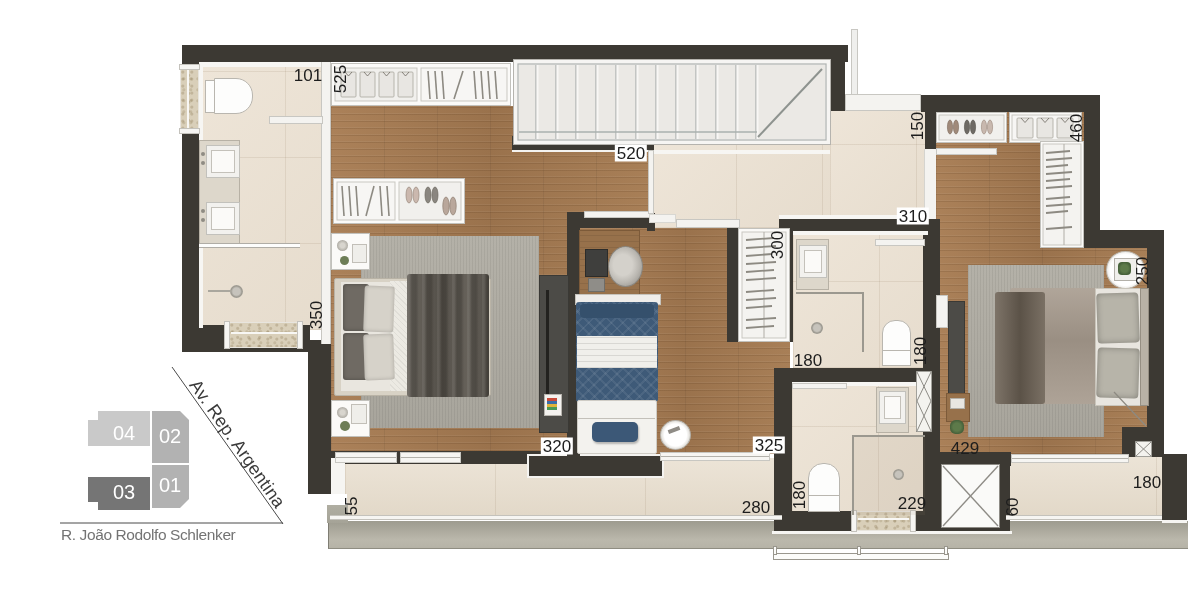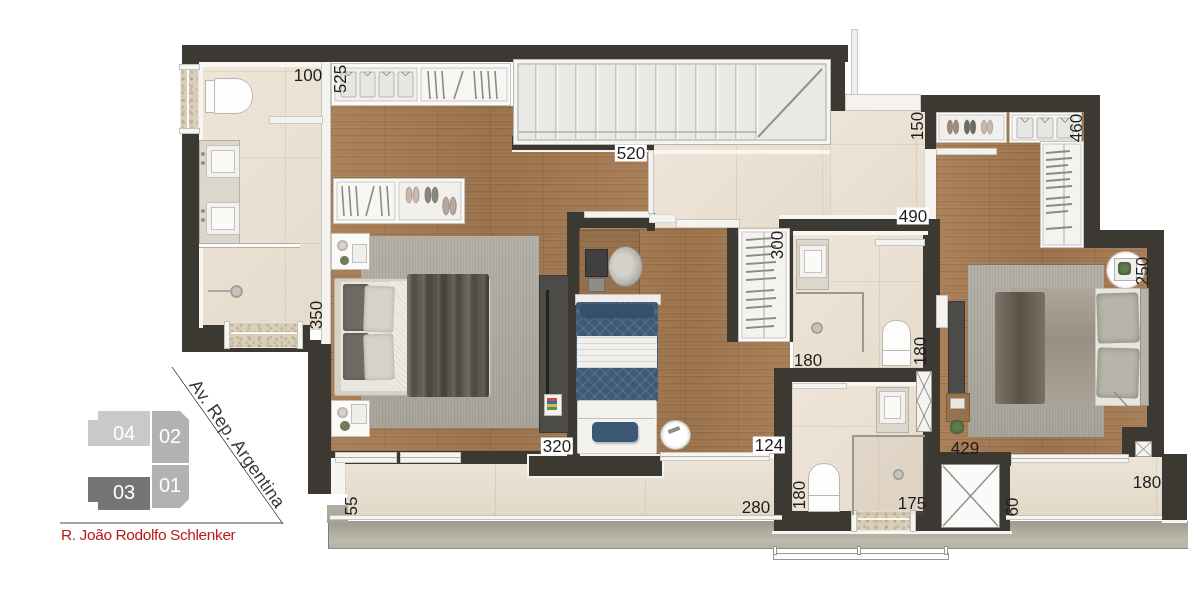--- a/index.html
+++ b/index.html
@@ -502,57 +502,57 @@
 
 <div class="abs" style="left:946px;top:393px;width:22px;height:27px;background:#97714b;border:1px solid #7c5a39;"></div>
 <div class="abs" style="left:950px;top:398px;width:13px;height:9px;background:#e8e6e1;border:1px solid #b3b0a9;"></div>
 
 <div class="abs" style="left:950px;top:420px;width:14px;height:14px;background:radial-gradient(circle,#5d7a4a 0 40%,#46603a 70%,#5d7a4a);border-radius:40%;"></div>
 
 <svg class="abs" style="left:1110px;top:390px;" width="40" height="40" viewBox="0 0 40 40">
   <line x1="4" y1="2" x2="36" y2="36" stroke="#8d8a82" stroke-width="1.2"></line>
 </svg>
 
-<div class="dim" style="left:308px;top:75px;">100</div>
+<div class="dim" style="left:308px;top:75px;">101</div>
 
 <div class="dimv" style="left:340px;top:79px;">525</div>
 
 <div class="dim" style="left:631px;top:153px;background:#fff;padding:0 2px;">520</div>
 
 <div class="dimv" style="left:917px;top:126px;">150</div>
 
 <div class="dimv" style="left:1076px;top:128px;">460</div>
 
-<div class="dim" style="left:913px;top:216px;background:#fff;padding:0 2px;">490</div>
+<div class="dim" style="left:913px;top:216px;background:#fff;padding:0 2px;">310</div>
 
 <div class="dimv" style="left:777px;top:245px;">300</div>
 
 <div class="dimv" style="left:316px;top:315px;">350</div>
 
 <div class="dim" style="left:808px;top:360px;">180</div>
 
 <div class="dimv" style="left:920px;top:351px;">180</div>
 
 <div class="dim" style="left:557px;top:446px;background:#fff;padding:0 2px;">320</div>
 
-<div class="dim" style="left:769px;top:445px;background:#fff;padding:0 2px;">124</div>
+<div class="dim" style="left:769px;top:445px;background:#fff;padding:0 2px;">325</div>
 
 <div class="dim" style="left:965px;top:448px;">429</div>
 
 <div class="dimv" style="left:1142px;top:271px;">250</div>
 
 <div class="dim" style="left:1147px;top:482px;">180</div>
 
 <div class="dim" style="left:756px;top:507px;">280</div>
 
 <div class="dimv" style="left:351px;top:506px;">55</div>
 
 <div class="dimv" style="left:799px;top:495px;">180</div>
 
-<div class="dim" style="left:912px;top:503px;">175</div>
+<div class="dim" style="left:912px;top:503px;">229</div>
 
 <div class="dimv" style="left:1012px;top:507px;">60</div>
 
 <svg class="abs" style="left:60px;top:360px;" width="240" height="190" viewBox="0 0 240 190">
 
   <polygon points="38,51 90,51 90,86 28,86 28,60 38,60" fill="#c9c9c9"></polygon>
 
   <polygon points="92,51 120,51 129,60 129,103 92,103" fill="#b2b2b2"></polygon>
 
   <polygon points="92,105 129,105 129,139 120,148 92,148" fill="#b2b2b2"></polygon>
@@ -563,15 +563,15 @@
 
   <line x1="-33" y1="163" x2="223" y2="163" stroke="#4a4a4a" stroke-width="1"></line>
   <text x="64" y="75" fill="#fff" font-size="20" text-anchor="middle" dominant-baseline="middle">04</text>
   <text x="110" y="78" fill="#fff" font-size="20" text-anchor="middle" dominant-baseline="middle">02</text>
   <text x="110" y="127" fill="#fff" font-size="20" text-anchor="middle" dominant-baseline="middle">01</text>
   <text x="64" y="134" fill="#fff" font-size="20" text-anchor="middle" dominant-baseline="middle">03</text>
 </svg>
 
 <div class="abs" style="left:237px;top:444px;transform:translate(-50%,-50%) rotate(54.9deg);color:#3a3a3a;font-size:18px;letter-spacing:0.2px;white-space:nowrap;">Av. Rep. Argentina</div>
 
-<div class="abs" style="left:61px;top:526px;color:#b91c1c;font-size:15.5px;letter-spacing:-0.4px;text-align:right;">R. João Rodolfo Schlenker</div>
+<div class="abs" style="left:61px;top:526px;color:#737373;font-size:15.5px;letter-spacing:-0.4px;text-align:right;">R. João Rodolfo Schlenker</div>
 
 </div>
 
 </body></html>

